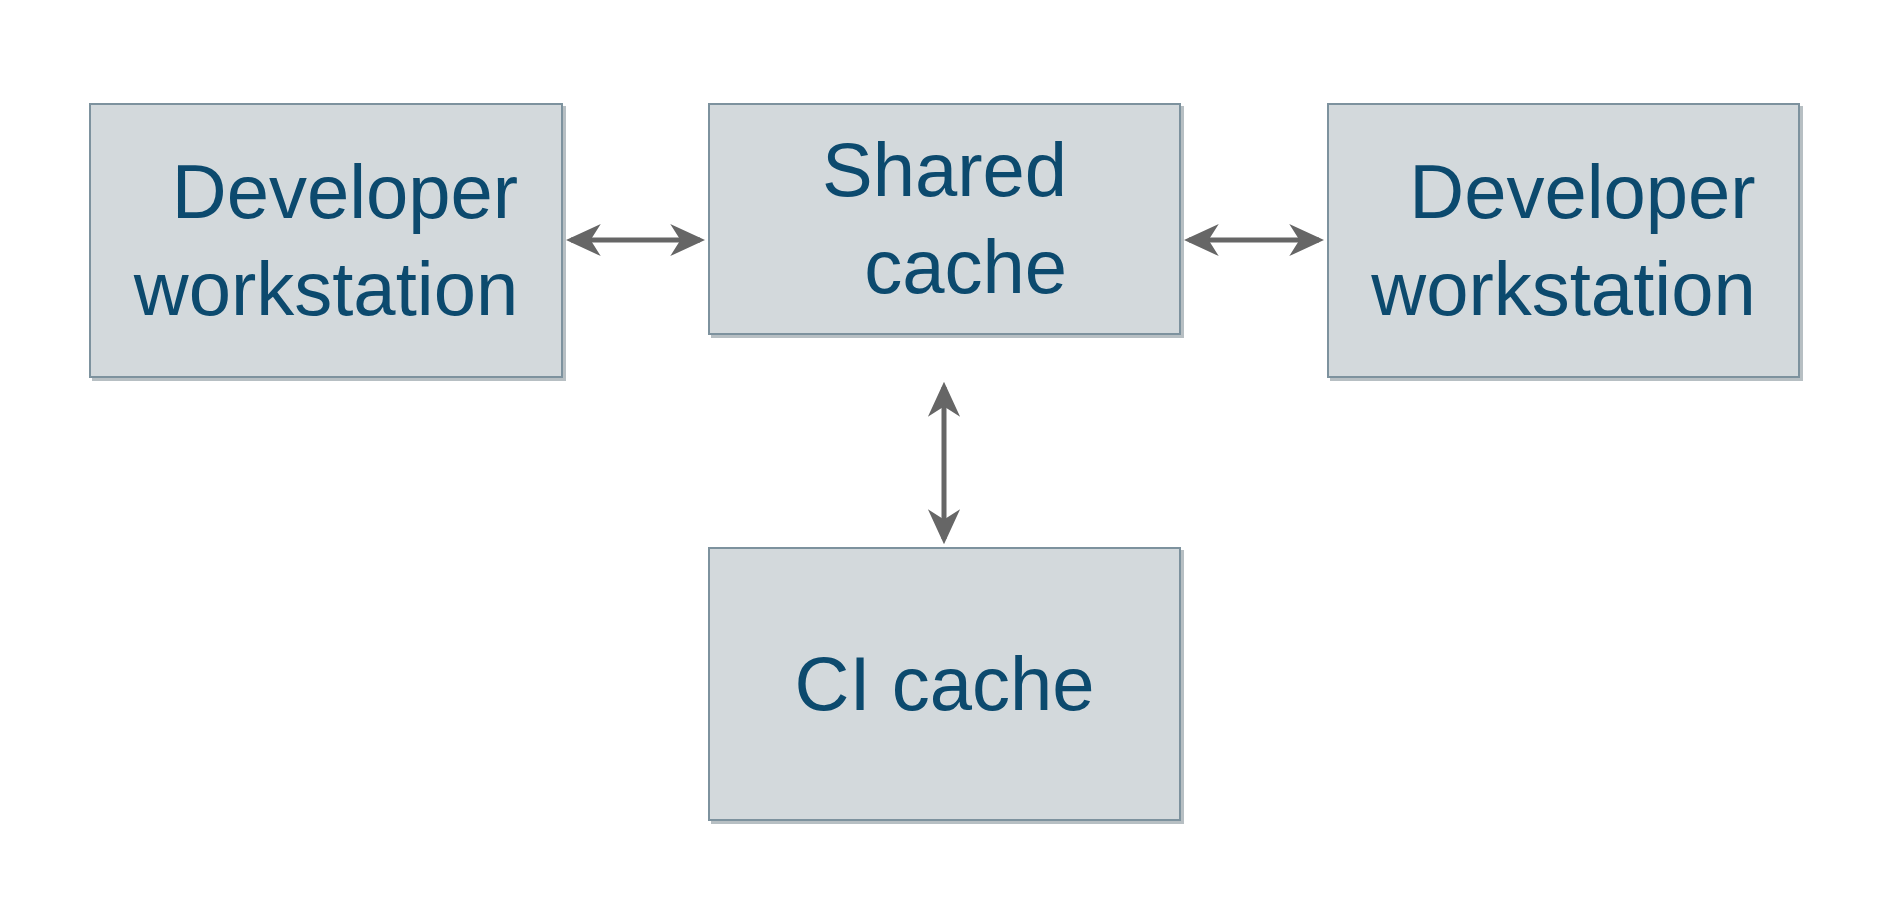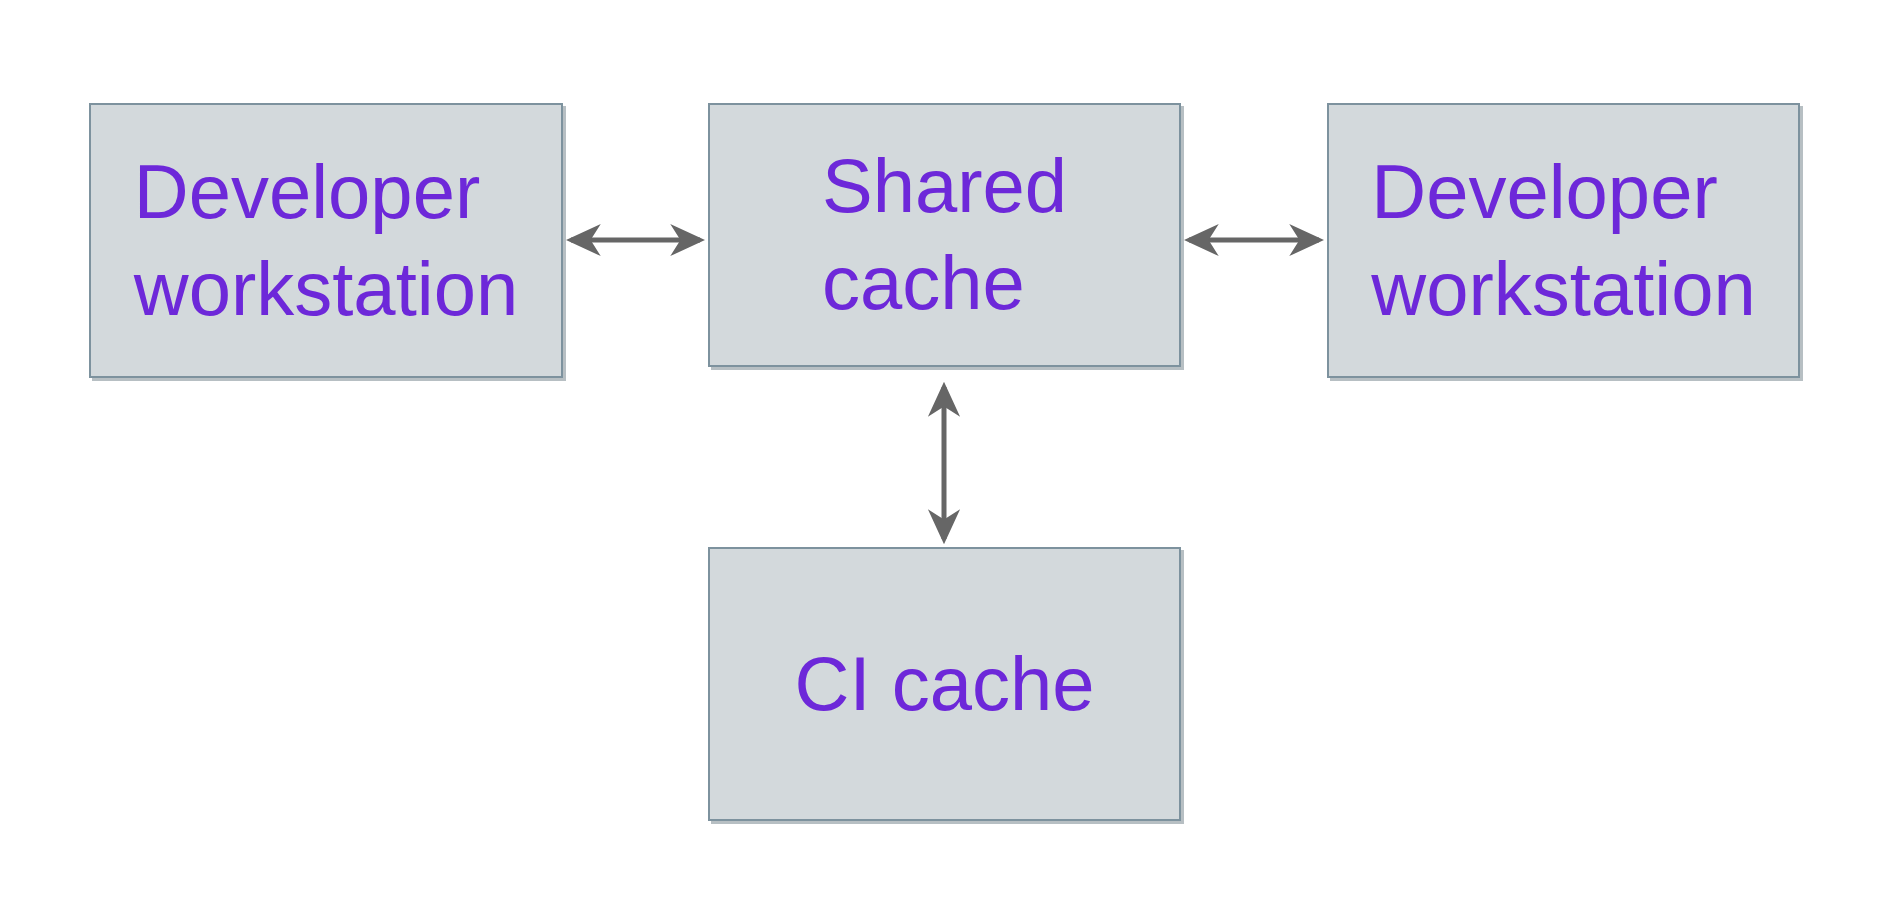--- a/index.html
+++ b/index.html
@@ -29,27 +29,27 @@
     border: 2px solid #7d929e;
     box-shadow: 3px 3px 0 rgba(96, 113, 123, 0.45);
     display: flex;
     align-items: center;
     justify-content: center;
     box-sizing: border-box;
   }
   .node-label {
     font-size: 76px;
     line-height: 1.27;
-    color: #6d28d9;
-    text-align: left;
+    color: #0c4a6e;
+    text-align: right;
     white-space: pre-line;
     letter-spacing: 0px;
   }
   .node-dev-left   { left: 89px;   top: 103px; width: 474px; height: 275px; }
-  .node-shared     { left: 708px;  top: 103px; width: 473px; height: 264px; }
+  .node-shared     { left: 708px;  top: 103px; width: 473px; height: 232px; }
   .node-dev-right  { left: 1327px; top: 103px; width: 473px; height: 275px; }
   .node-ci-server  { left: 708px;  top: 547px; width: 473px; height: 274px; }
 </style>
 </head>
 <body>
 
 <div class="canvas">
 
   <svg class="edges-layer" width="1900" height="922" viewBox="0 0 1900 922" xmlns="http://www.w3.org/2000/svg">
     <defs>

